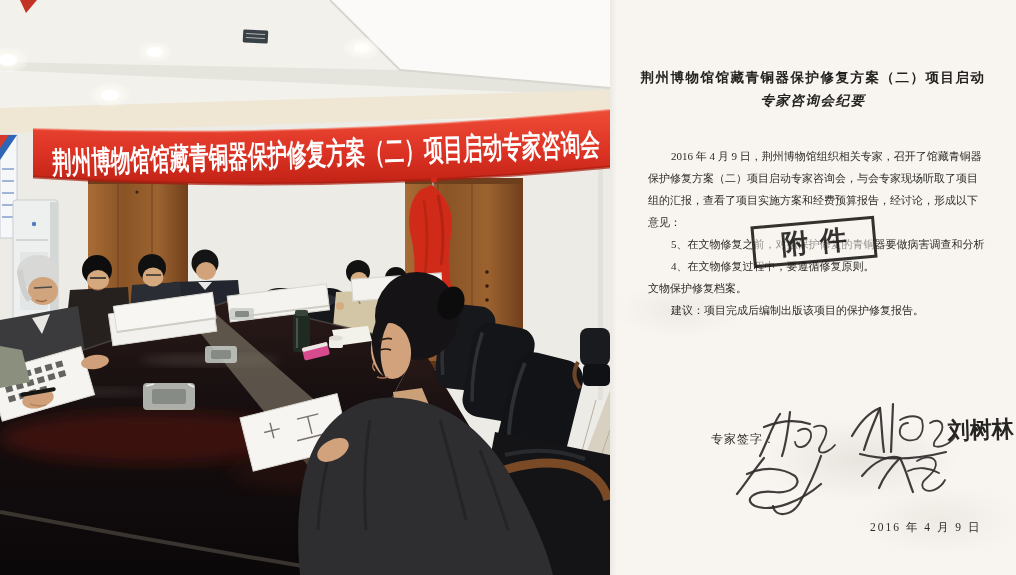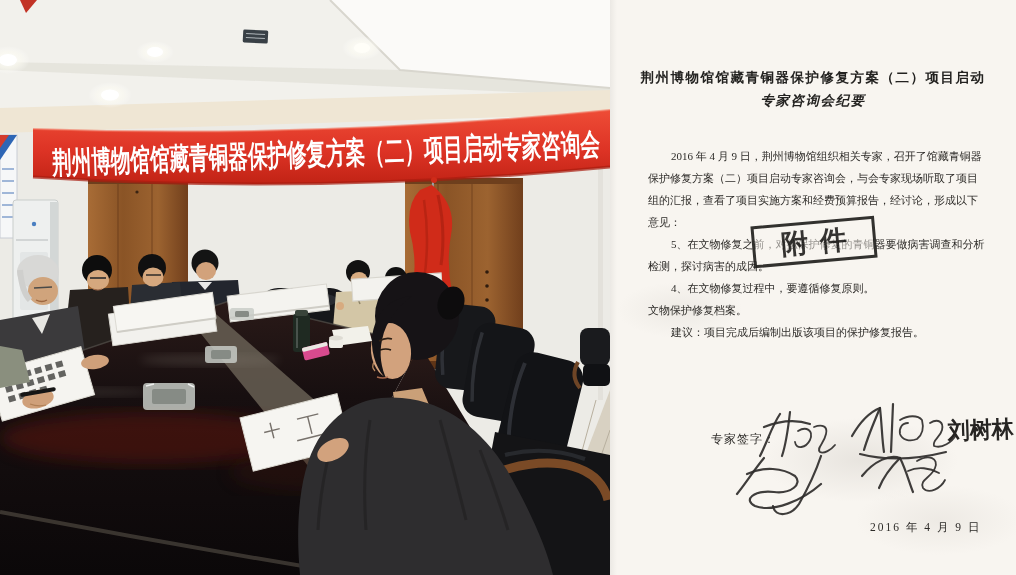--- a/index.html
+++ b/index.html
@@ -337,21 +337,20 @@
   <div class="doc">
     <div class="doc-title t1">荆州博物馆馆藏青铜器保护修复方案（二）项目启动</div>
     <div class="doc-title t2">专家咨询会纪要</div>
 
     <div class="doc-body">
       <div class="line indent">2016 年 4 月 9 日，荆州博物馆组织相关专家，召开了馆藏青铜器</div>
       <div class="line">保护修复方案（二）项目启动专家咨询会，与会专家现场听取了项目</div>
       <div class="line">组的汇报，查看了项目实施方案和经费预算报告，经讨论，形成以下</div>
       <div class="line">意见：</div>
       <div class="line indent">5、在文物修复之前，对拟保护修复的青铜器要做病害调查和分析</div>
-      <div class="line">检测，探讨病害的成因。</div>
       <div class="line indent">4、在文物修复过程中，要遵循修复原则。</div>
       <div class="line">文物保护修复档案。</div>
       <div class="line indent">建议：项目完成后编制出版该项目的保护修复报告。</div>
     </div>
 
     <div class="stamp">
       <span>附件</span>
     </div>
 
     <div class="sig-label">专家签字：</div>

